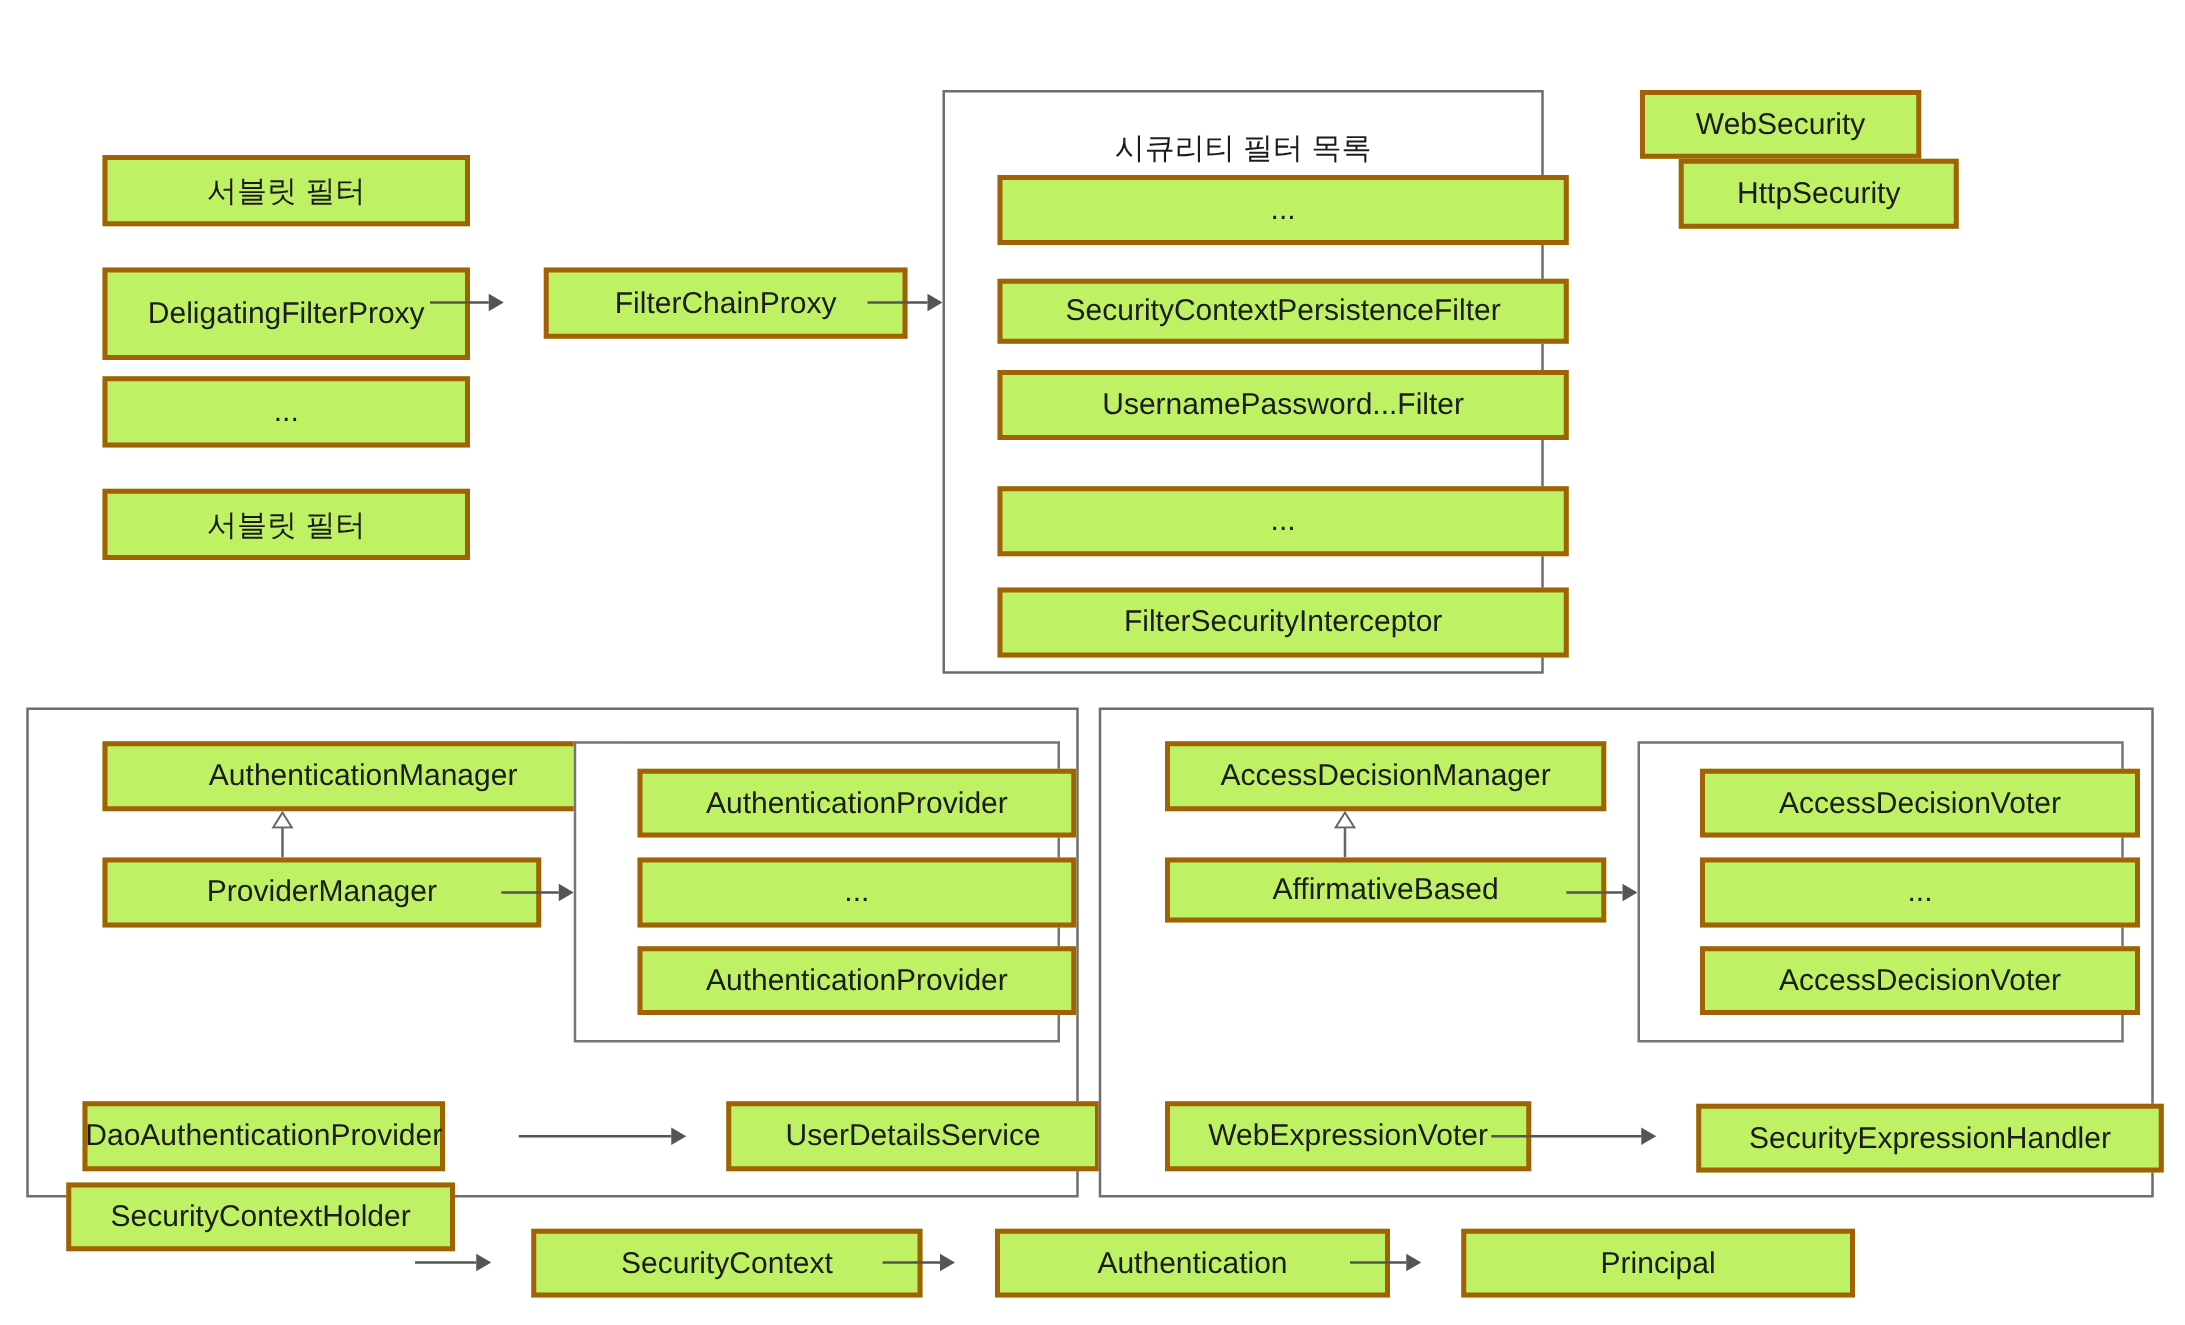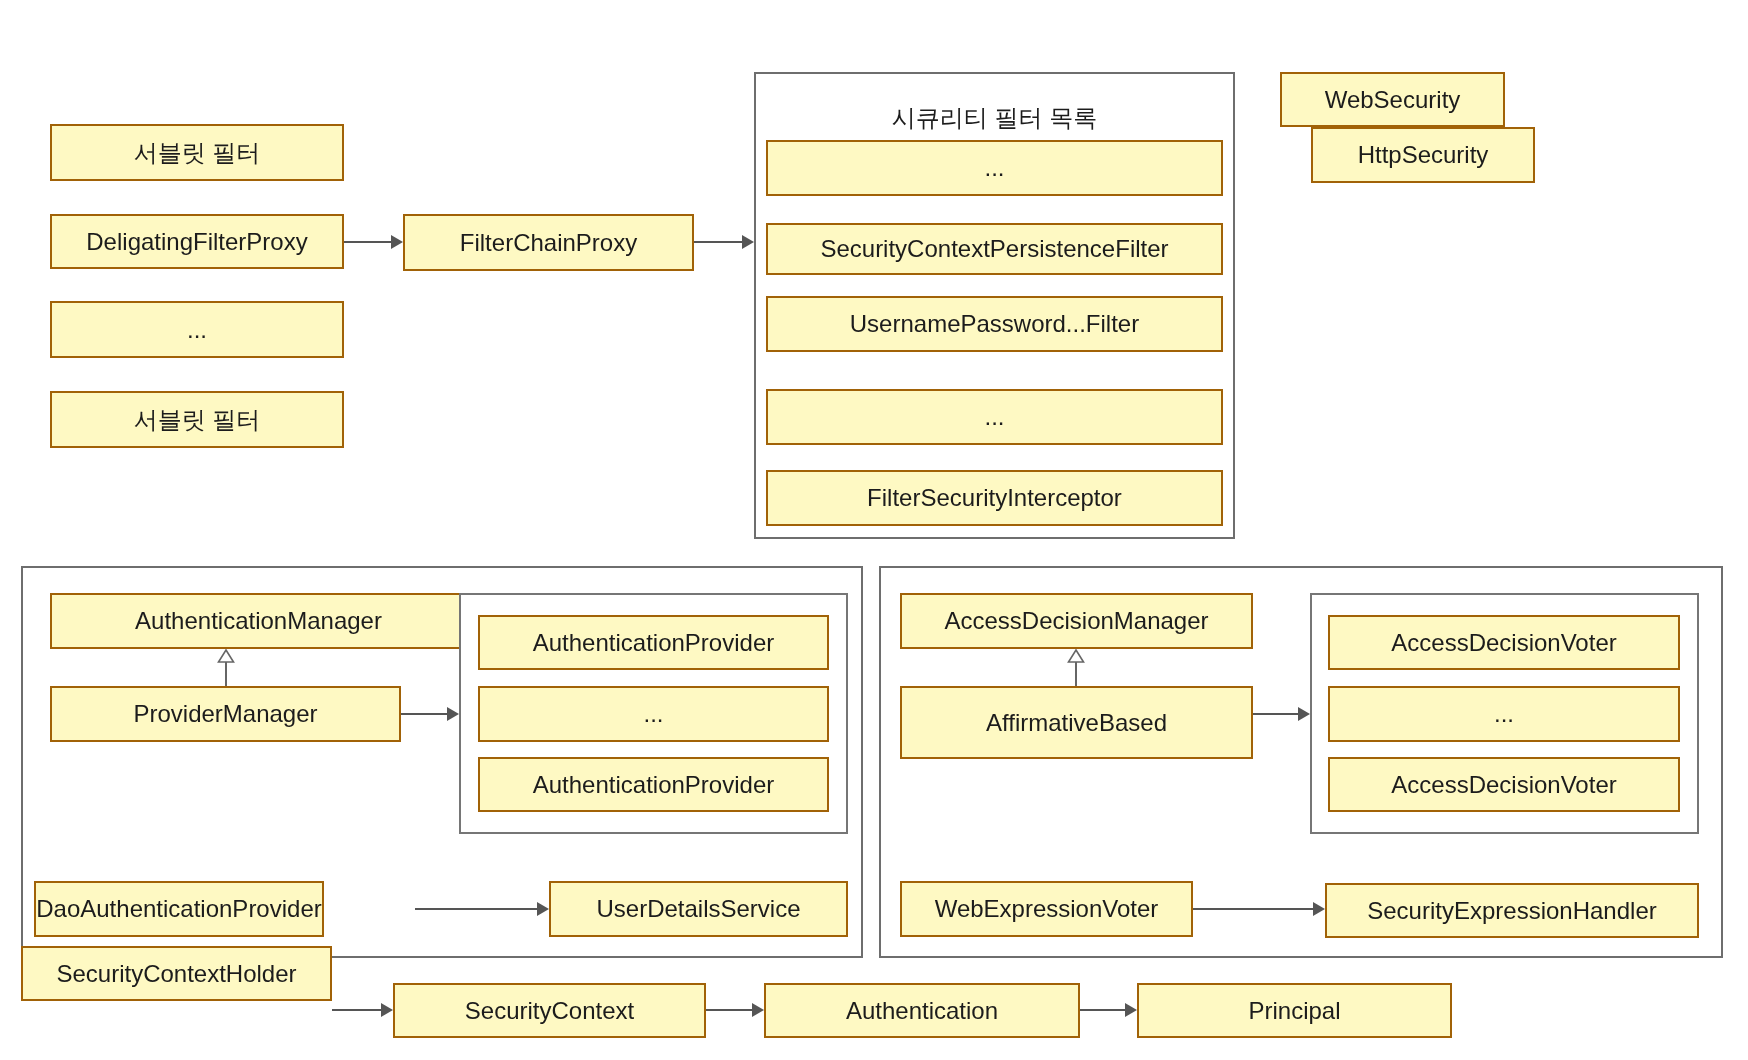--- a/index.html
+++ b/index.html
@@ -2,23 +2,23 @@
 <html><head>
 <meta charset="utf-8">
 <style>
   html,body{margin:0;padding:0;background:#ffffff;}
   .stage{
     position:relative;width:1748px;height:1060px;background:#ffffff;
     font-family:"Liberation Sans","DejaVu Sans",sans-serif;
     color:#1c1c1c;overflow:hidden;
   }
   .box{
-    position:absolute;background:#fef9c3;border:2px solid #a16207;
+    position:absolute;background:#bef264;border:4px solid #a16207;
     box-sizing:border-box;display:flex;align-items:center;justify-content:center;
-    font-size:24px;white-space:nowrap;
+    font-size:24px;white-space:nowrap;margin-left:32px;
   }
   .panel{
     position:absolute;background:#ffffff;border:2px solid #6e6e6e;
     box-sizing:border-box;
   }
   .group{
     position:absolute;background:#ffffff;border:2px solid #767676;
     box-sizing:border-box;
   }
   .title{
@@ -34,21 +34,21 @@
   .uml .stem{position:absolute;left:8px;top:13px;width:2px;height:24px;background:#666666;}
   .uml svg{position:absolute;left:0;top:0;display:block;}
 </style>
 </head>
 <body>
 
 <div class="stage">
 
   <div class="box" style="left:50px;top:124px;width:294px;height:57px">서블릿 필터</div>
 
-  <div class="box" style="left:50px;top:214px;width:294px;height:55px">DeligatingFilterProxy</div>
+  <div class="box" style="left:50px;top:214px;width:294px;height:74px">DeligatingFilterProxy</div>
 
   <div class="box" style="left:50px;top:301px;width:294px;height:57px">...</div>
 
   <div class="box" style="left:50px;top:391px;width:294px;height:57px">서블릿 필터</div>
 
   <div class="box" style="left:403px;top:214px;width:291px;height:57px">FilterChainProxy</div>
 
   <div class="harrow" style="left:344px;top:241px;width:47px"></div>
   <div class="harrow" style="left:694px;top:241px;width:48px"></div>
 
@@ -92,21 +92,21 @@
 
   <div class="box" style="left:900px;top:593px;width:353px;height:56px">AccessDecisionManager</div>
 
   <div class="uml" style="left:1067px;top:649px;height:37px">
     <svg width="18" height="14" viewBox="0 0 18 14">
       <path d="M9 1 L16.5 13 H1.5 Z" fill="#ffffff" stroke="#666666" stroke-width="1.6"></path>
     </svg>
     <div class="stem"></div>
   </div>
 
-  <div class="box" style="left:900px;top:686px;width:353px;height:73px">AffirmativeBased</div>
+  <div class="box" style="left:900px;top:686px;width:353px;height:52px">AffirmativeBased</div>
 
   <div class="harrow" style="left:1253px;top:713px;width:45px"></div>
 
   <div class="group" style="left:1310px;top:593px;width:389px;height:241px"></div>
   <div class="box" style="left:1328px;top:615px;width:352px;height:55px">AccessDecisionVoter</div>
   <div class="box" style="left:1328px;top:686px;width:352px;height:56px">...</div>
   <div class="box" style="left:1328px;top:757px;width:352px;height:55px">AccessDecisionVoter</div>
 
   <div class="box" style="left:900px;top:881px;width:293px;height:56px">WebExpressionVoter</div>
   <div class="harrow" style="left:1193px;top:908px;width:120px"></div>

